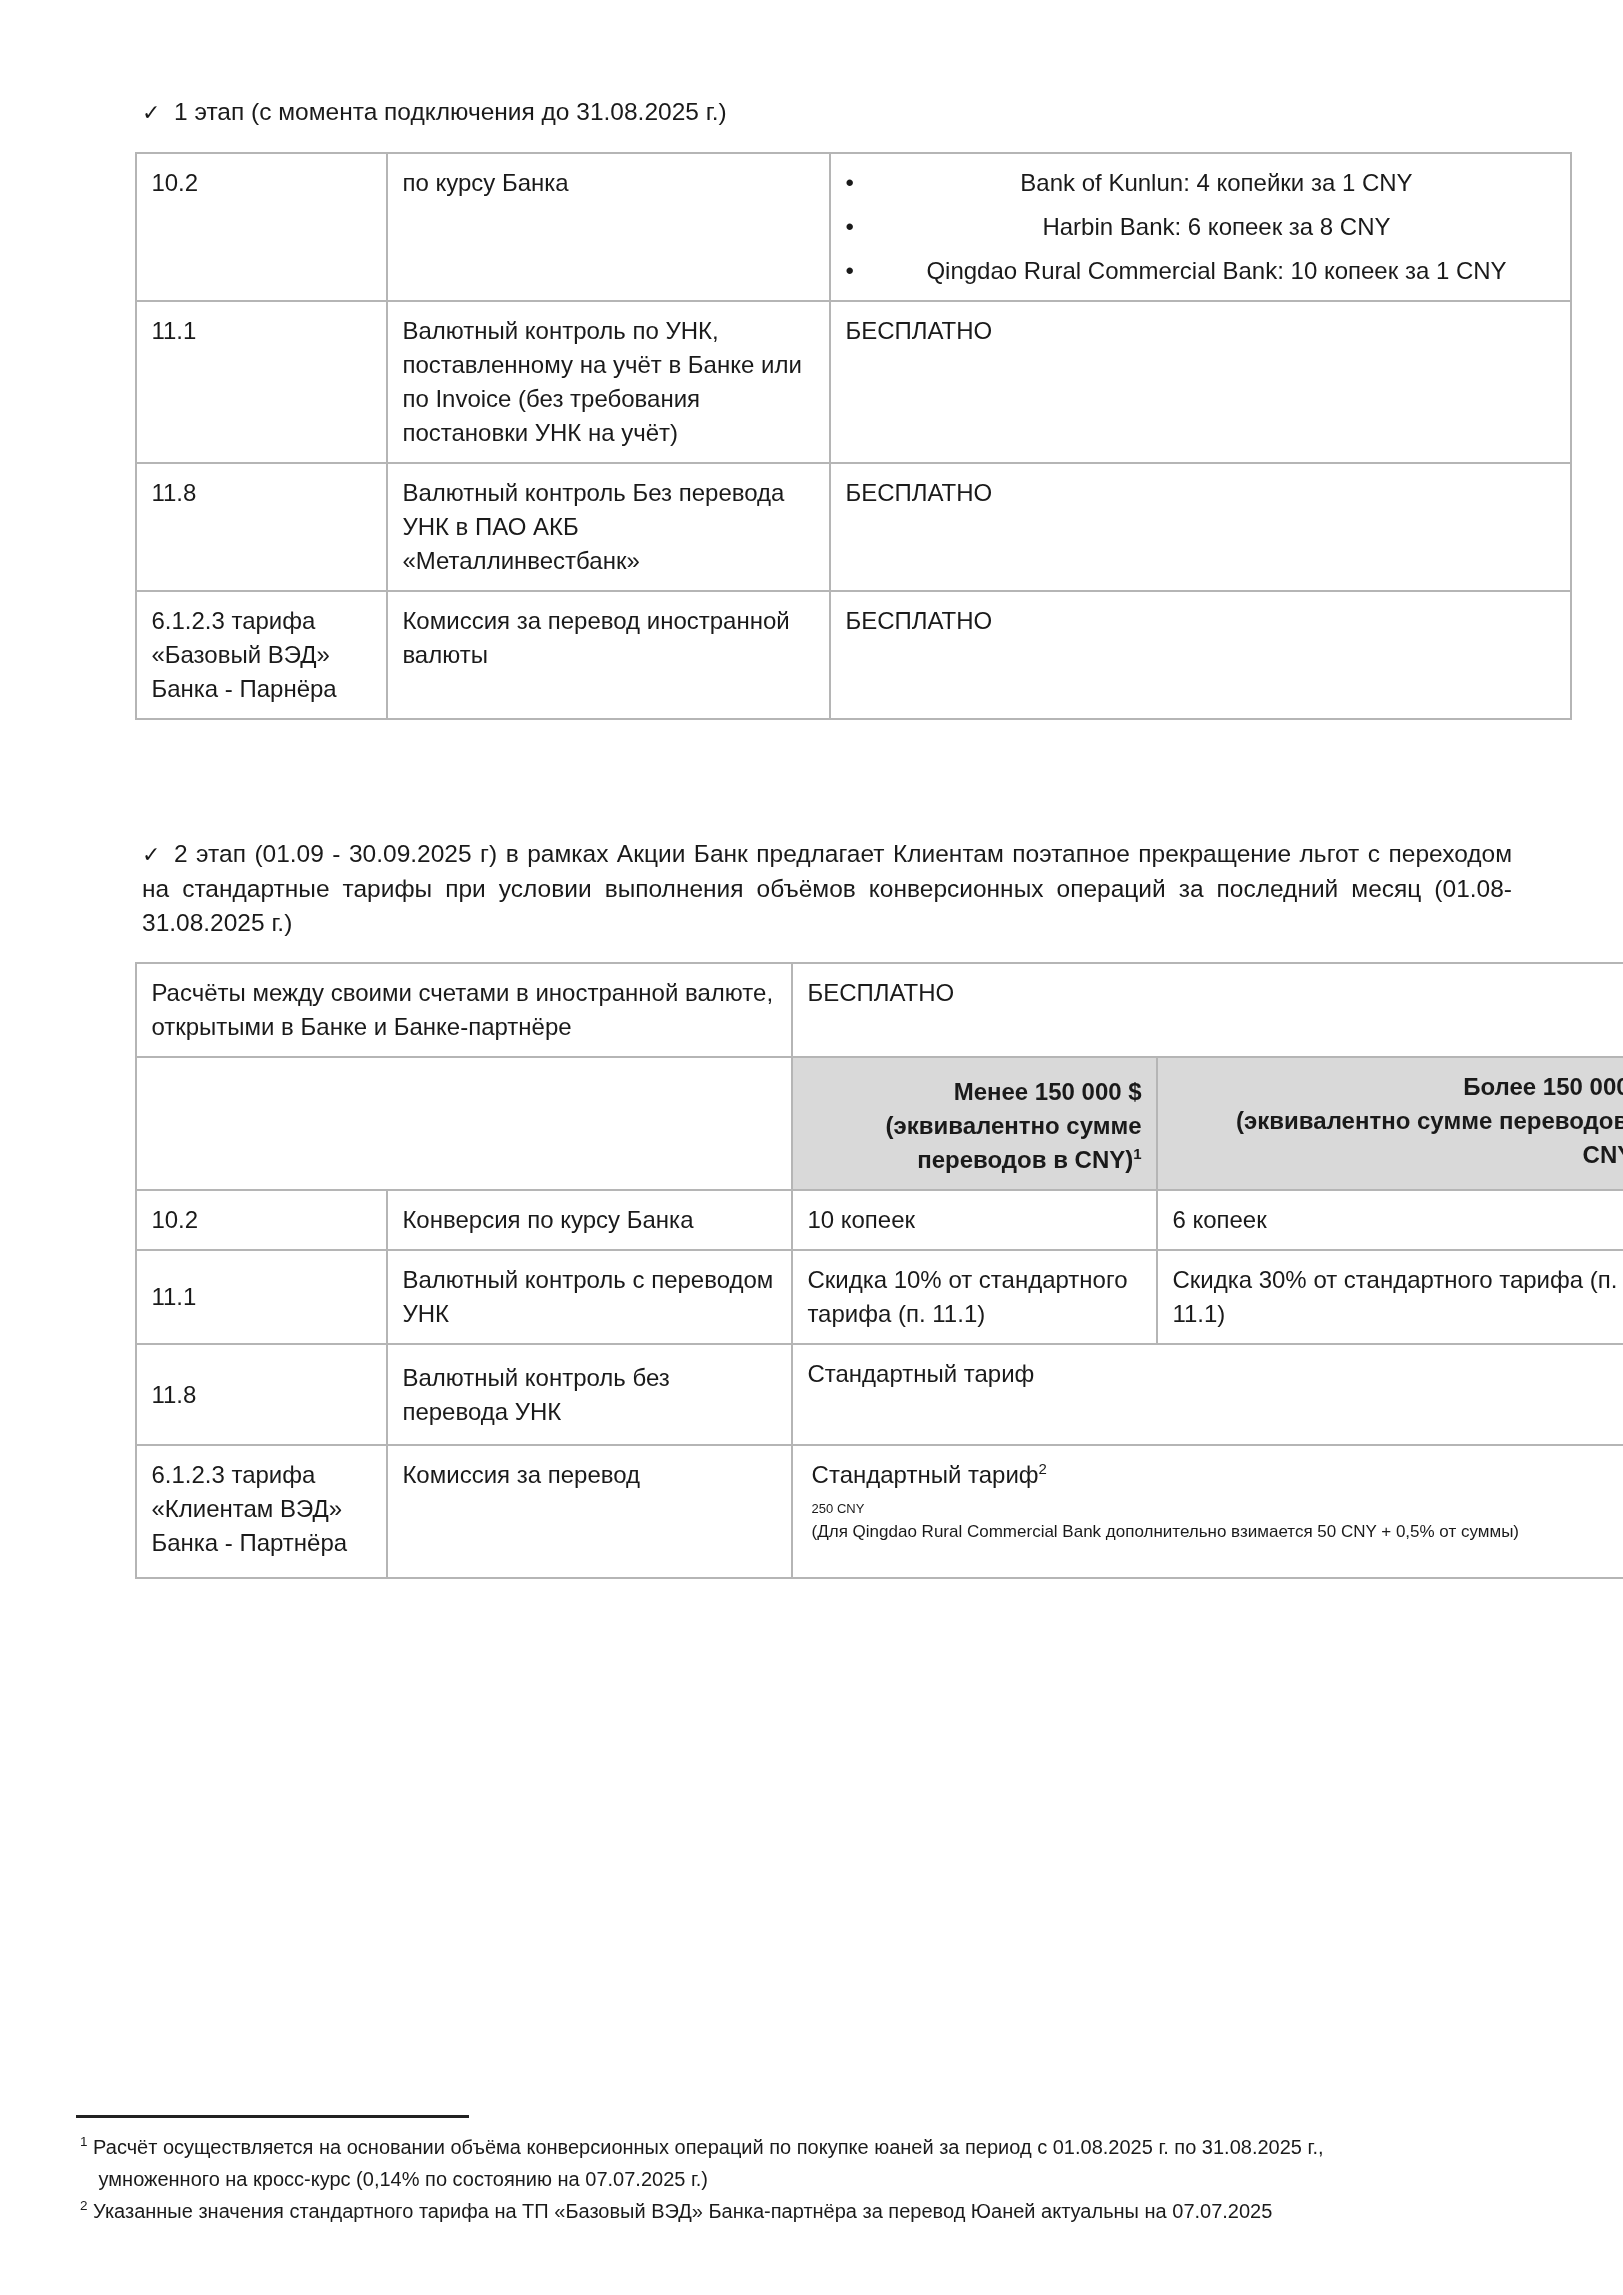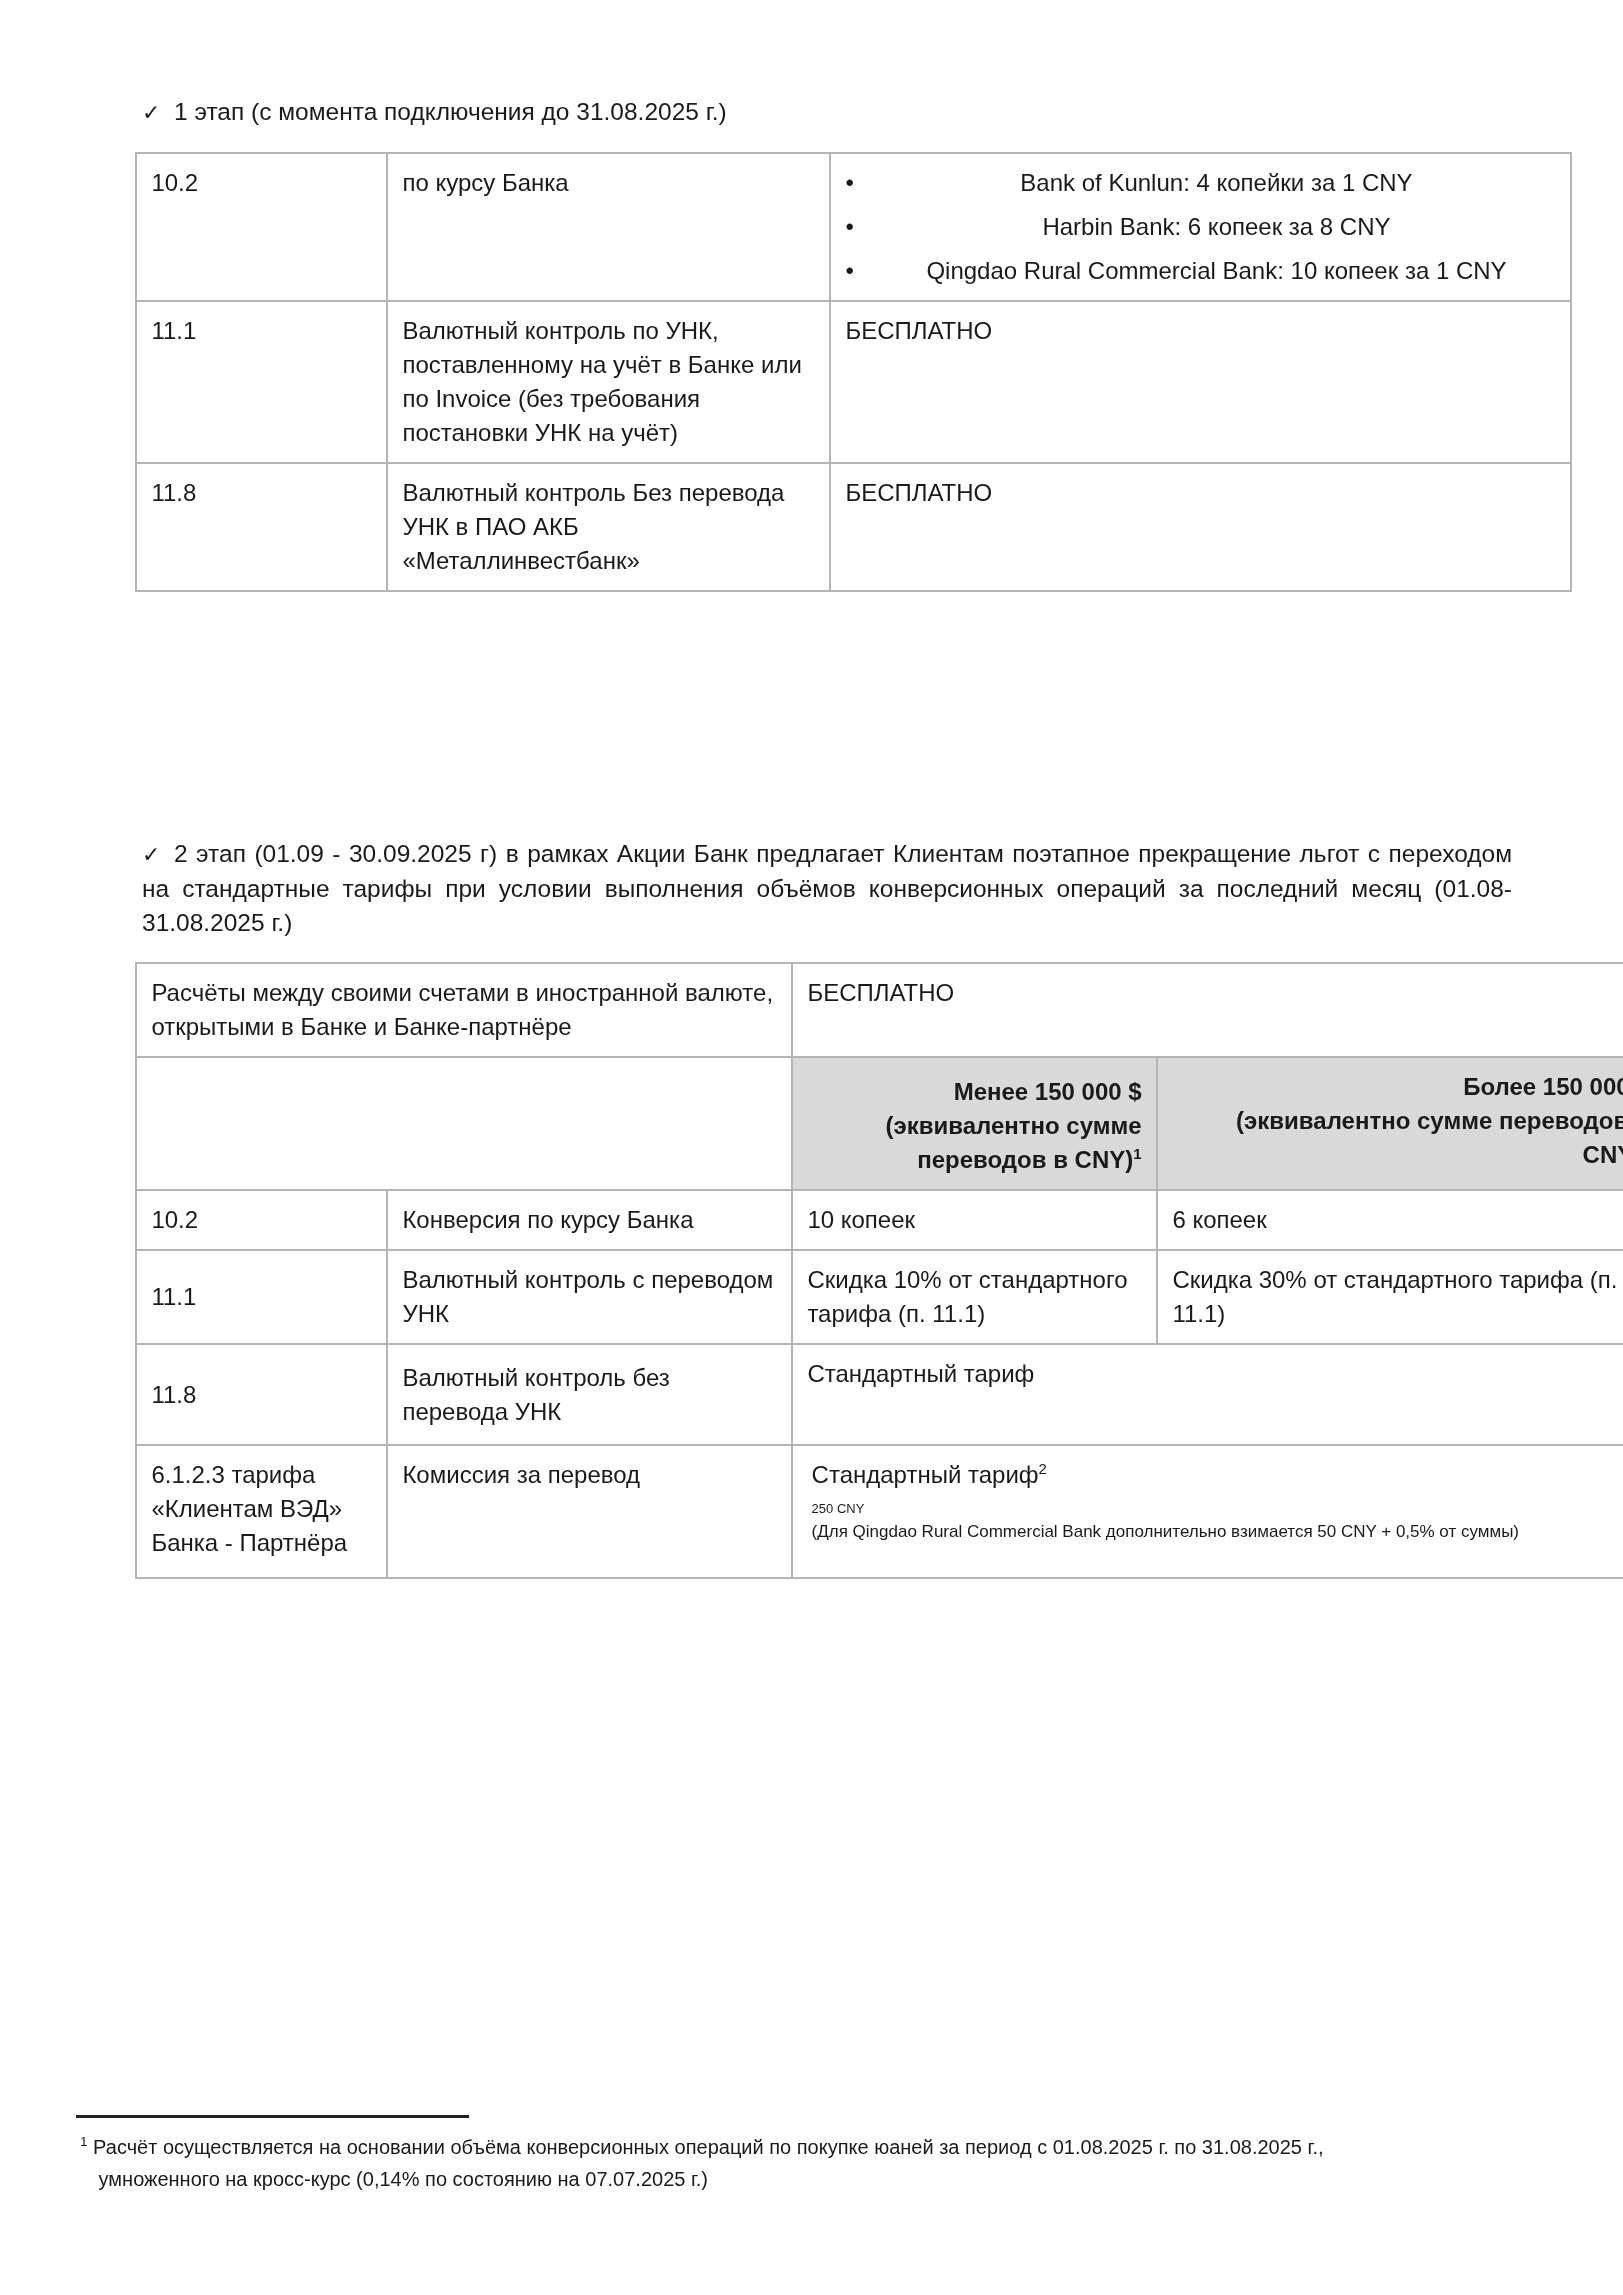--- a/index.html
+++ b/index.html
@@ -66,20 +66,25 @@
   <tr style="height:157px">
     <td>11.1</td>
     <td>Валютный контроль по УНК, поставленному на учёт в Банке или по  Invoice (без требования постановки УНК на учёт)</td>
     <td>БЕСПЛАТНО</td>
   </tr>
   <tr style="height:124px">
     <td>11.8</td>
     <td>Валютный контроль Без  перевода УНК в ПАО АКБ «Металлинвестбанк»</td>
     <td>БЕСПЛАТНО</td>
   </tr>
+  <tr style="height:124px">
+    <td>6.1.2.3 тарифа «Базовый ВЭД» Банка - Парнёра</td>
+    <td>Комиссия за перевод иностранной валюты</td>
+    <td>БЕСПЛАТНО</td>
+  </tr>
 </tbody>
   </table>
 
 <div class="stage stage2">
   <span class="check">✓</span><span>2 этап (01.09 - 30.09.2025 г) в рамках Акции Банк предлагает Клиентам поэтапное прекращение льгот с переходом на стандартные тарифы при условии выполнения объёмов конверсионных операций за последний месяц (01.08-31.08.2025 г.)</span>
 </div>
 
 <table class="t2">
   <colgroup>
       <col style="width:251px">
@@ -132,14 +137,15 @@
       <div class="small small2">250 CNY</div>
       <div class="small" style="font-size:17px;line-height:20px;margin-top:3.4px">(Для Qingdao Rural Commercial Bank дополнительно взимается 50 CNY + 0,5% от суммы)</div>
     </td>
   </tr>
 </tbody>
   </table>
 
 <div class="fn-rule"></div>
 <div class="footnotes">
   <p class="fn"><sup>1</sup> <span>Расчёт осуществляется на основании объёма конверсионных операций по покупке юаней за период с 01.08.2025 г. по 31.08.2025 г.,</span><br><span class="cont">умноженного на кросс-курс (0,14% по состоянию на 07.07.2025 г.)</span></p>
+  <p class="fn"><sup>2</sup> <span>Указанные значения стандартного тарифа на ТП «Базовый ВЭД» Банка-партнёра за перевод Юаней актуальны на 07.07.2025</span></p>
 </div>
 
 
 </body></html>

